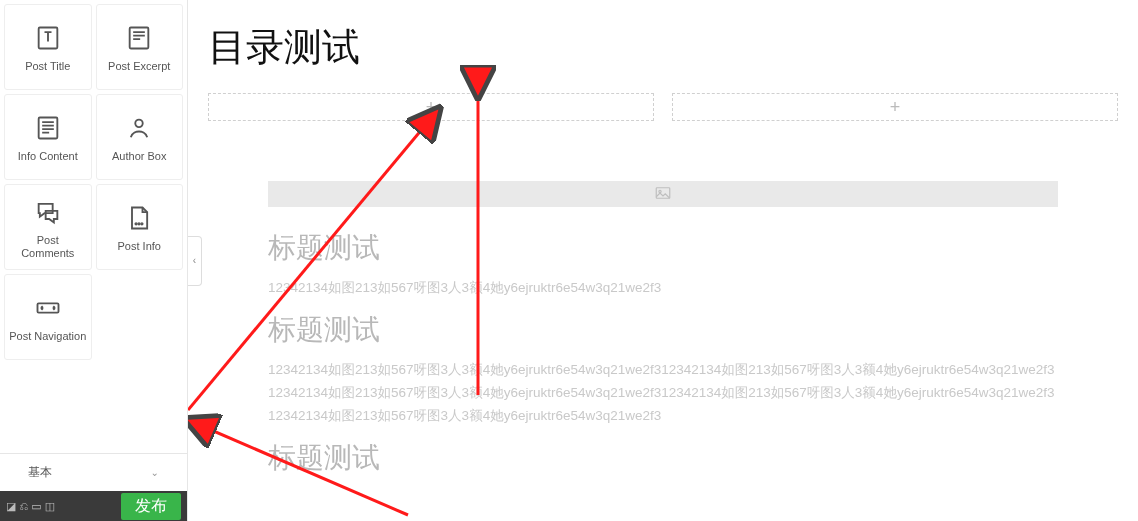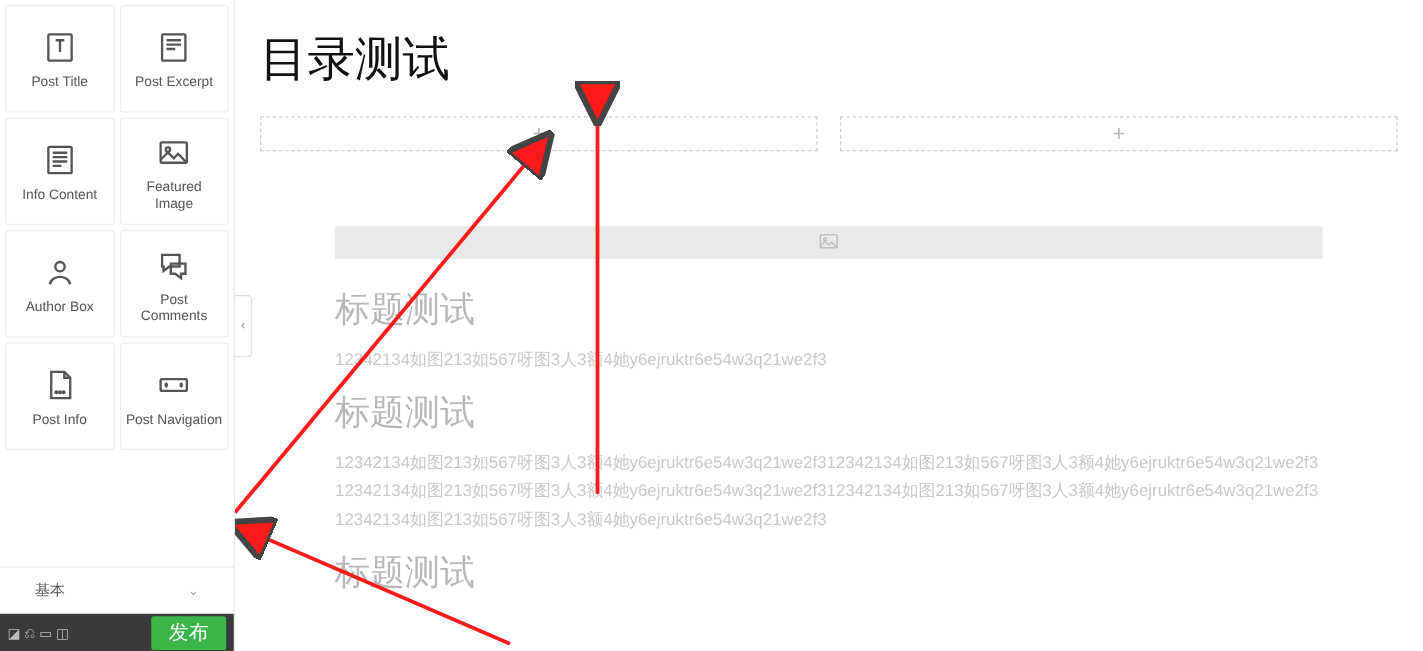--- a/index.html
+++ b/index.html
@@ -67,30 +67,20 @@
       <div class="widget">
         <span class="ic">
           <svg viewBox="0 0 24 24">
               <rect x="4" y="3" width="16" height="18" rx="1"></rect>
               <path d="M7 7h10M7 10h10M7 13h10M7 16h6"></path>
             </svg>
         </span>
         <span class="lbl">Info Content</span>
       </div>
 
-      <div class="widget">
-        <span class="ic">
-          <svg viewBox="0 0 24 24">
-              <rect x="3" y="5" width="18" height="14" rx="1"></rect>
-              <circle cx="8" cy="10" r="1.5"></circle>
-              <path d="M3 17l5-5 4 4 3-3 6 6"></path>
-            </svg>
-        </span>
-        <span class="lbl">Featured Image</span>
-      </div>
 
 
       <div class="widget">
         <span class="ic">
           <svg viewBox="0 0 24 24">
               <circle cx="12" cy="8" r="3.2"></circle>
               <path d="M5 20c1-4 5-5 7-5s6 1 7 5"></path>
             </svg>
         </span>
         <span class="lbl">Author Box</span>

